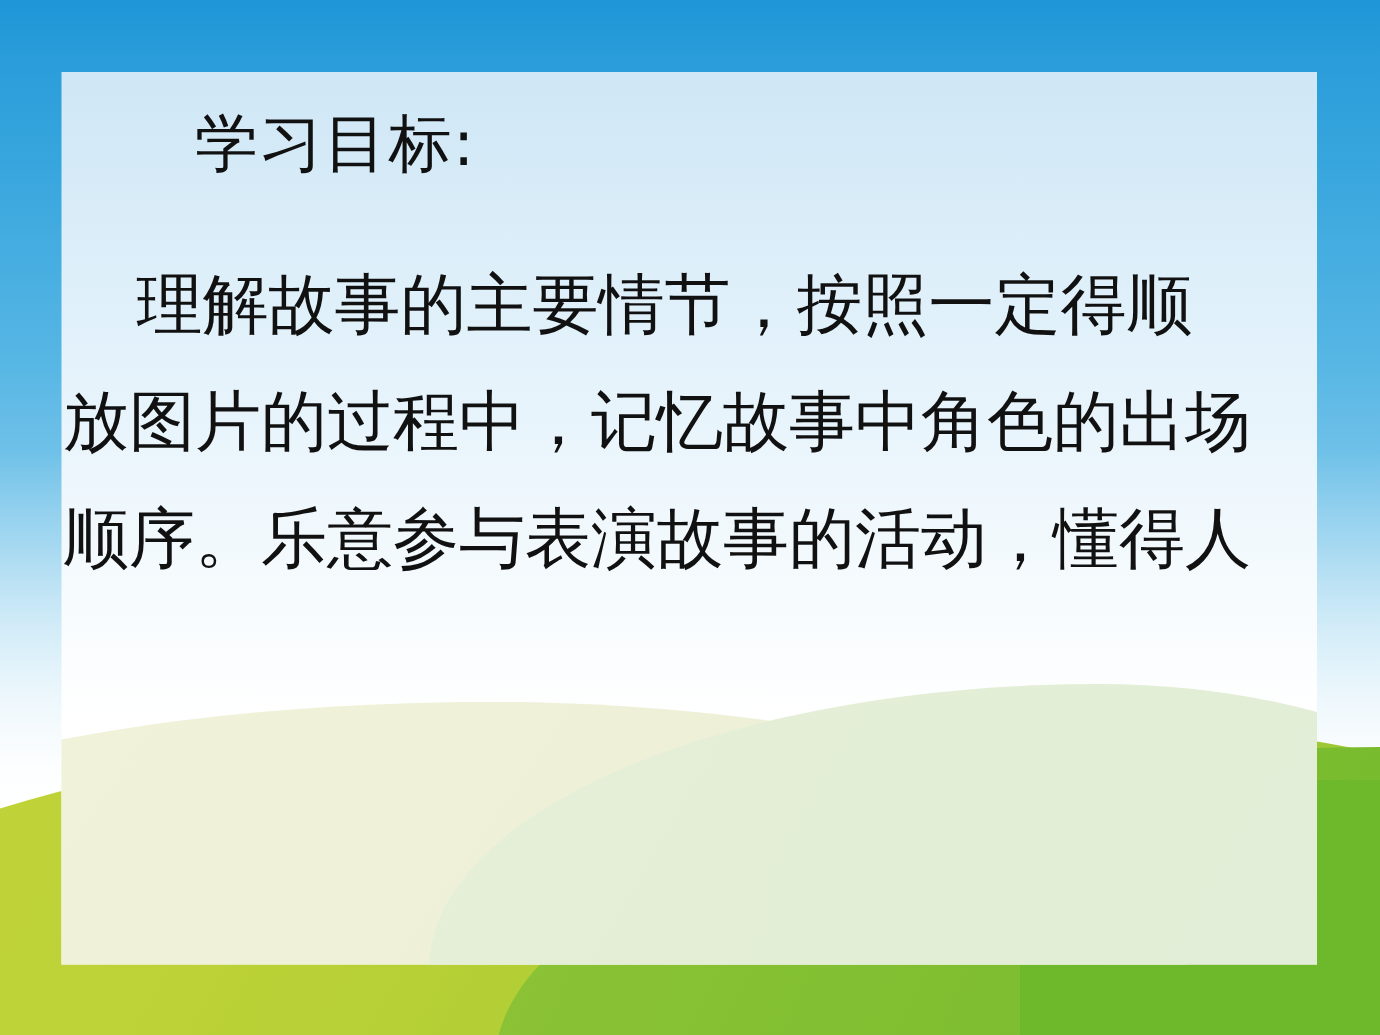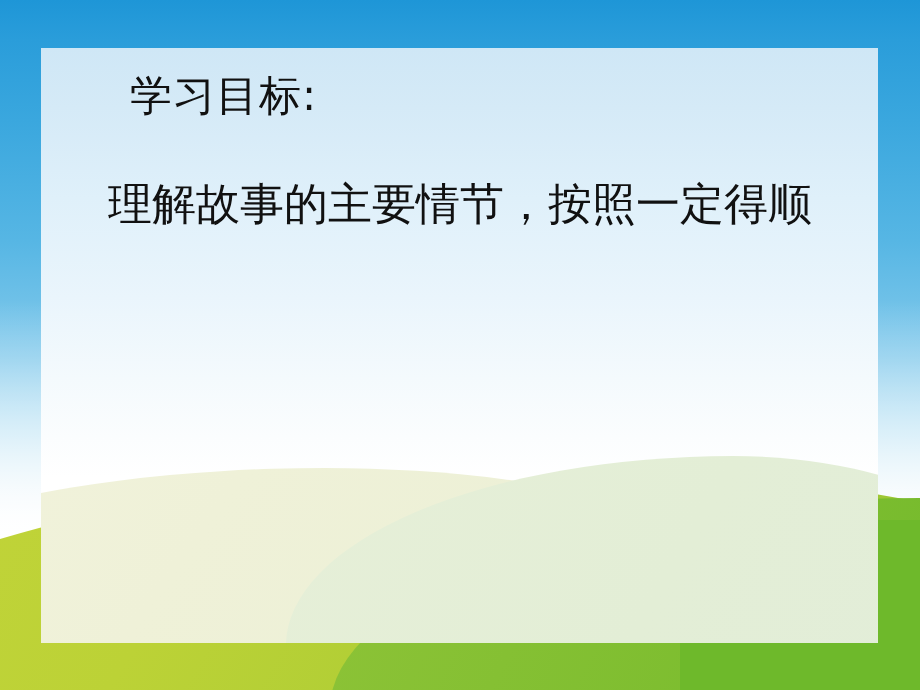--- a/index.html
+++ b/index.html
@@ -135,21 +135,21 @@
     width: 846px;
     font-size: 44px;
     line-height: 78px;
     color: #111111;
     letter-spacing: 0px;
   }
   .body-text .line {
     white-space: nowrap;
   }
   .body-text .line.indent {
-    padding-left: 66px;
+    padding-left: 49px;
   }
 </style>
 </head>
 <body>
 
 <div class="slide">
 
   <div class="bg-sky"></div>
   <div class="bg-sky-haze"></div>
   <div class="bg-hill-far"></div>
@@ -159,16 +159,18 @@
   <div class="panel">
     <div class="panel-hill-a"></div>
     <div class="panel-hill-b"></div>
   </div>
 
   <div class="text-layer">
     <div class="heading">学习目标:</div>
 
     <div class="body-text">
       <div class="line indent">理解故事的主要情节，按照一定得顺</div>
+      <div class="line">放图片的过程中，记忆故事中角色的出场</div>
+      <div class="line">顺序。乐意参与表演故事的活动，懂得人</div>
     </div>
   </div>
 
 </div>
 
 </body></html>

